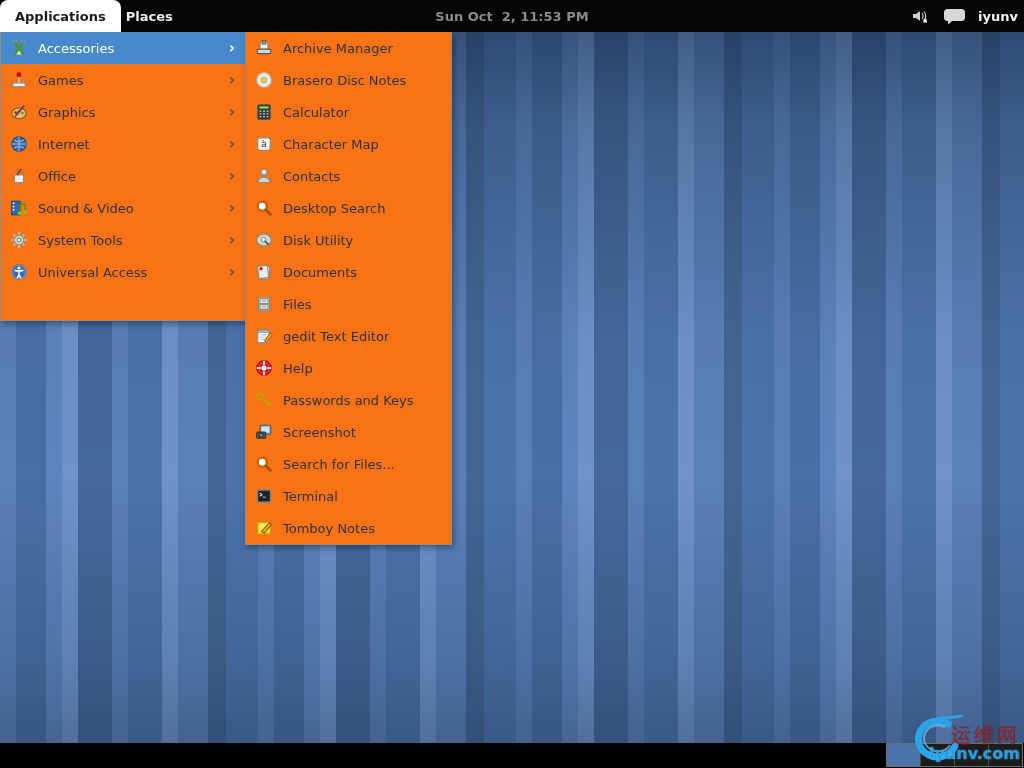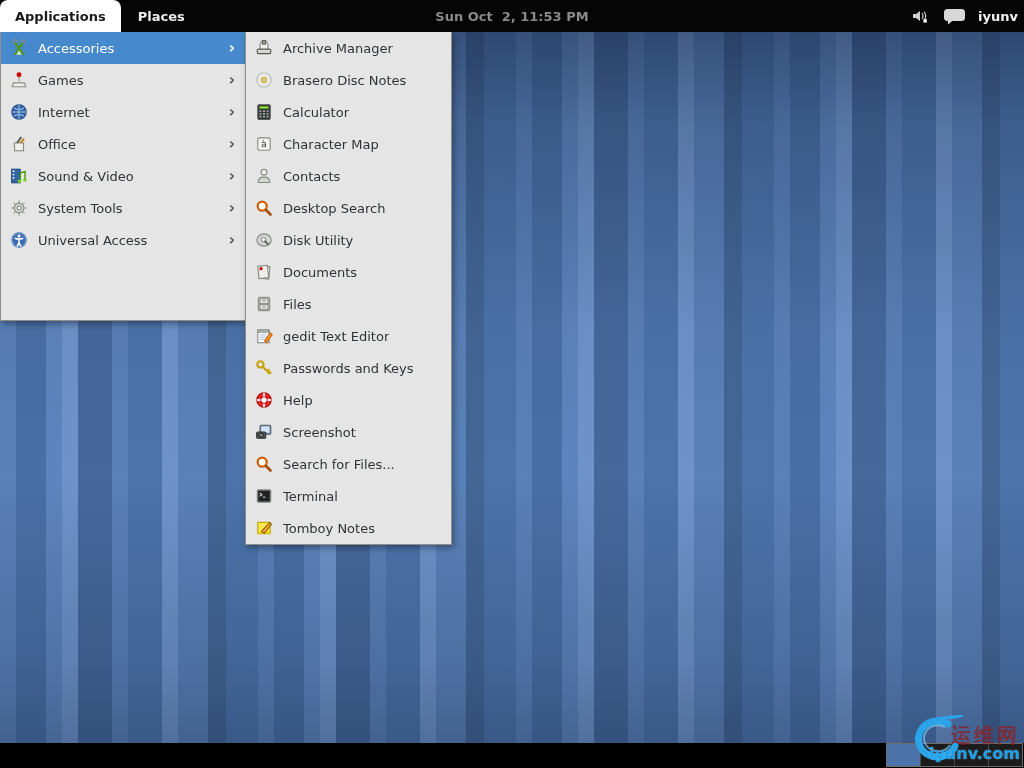--- a/index.html
+++ b/index.html
@@ -33,38 +33,38 @@
   .top-panel {
     position:absolute; left:0; top:0; width:1024px; height:32px;
     background:#050505; z-index:30; display:flex; align-items:stretch;
   }
   .apps-btn {
     display:flex; align-items:center; padding:0 15px;
     background:#ffffff; color:#1a1a1a; font-weight:bold;
     border-radius:8px 8px 0 0; cursor:default;
   }
   .places-btn {
-    display:flex; align-items:center; padding:0 17px;
+    display:flex; align-items:center; padding:0 5px;
     color:#ededed; font-weight:bold;
   }
   .panel-clock {
     position:absolute; left:50%; top:0; transform:translateX(-50%);
     height:32px; display:flex; align-items:center;
     color:#8a8a8a; font-weight:bold; white-space:pre;
   }
   .panel-right {
     position:absolute; right:6px; top:0; height:32px;
     display:flex; align-items:center; gap:12px;
   }
   .panel-icon { display:flex; align-items:center; }
   .user-label { color:#f2f2f2; font-weight:bold; }
 
   
   .menu-panel {
-    position:absolute; background:#e5e5e5; z-index:20;
+    position:absolute; background:#f97316; z-index:20;
     border:1px solid #8f8f8a; border-top:none;
     box-shadow:2px 3px 6px rgba(0,0,0,0.35);
   }
   .menu-categories { left:0; top:32px; width:246px; height:289px; }
   .menu-sub       { left:245px; top:32px; width:207px; height:513px; z-index:21; }
 
   .menu-item {
     height:32px; display:flex; align-items:center;
     padding:0 6px 0 9px; color:#2e3436; cursor:default;
   }
@@ -150,20 +150,33 @@
             <rect x="7.2" y="4.5" width="1.6" height="6" fill="#babdb6"></rect>
             <circle cx="8" cy="3.4" r="2.2" fill="#cc0000"></circle>
           </svg>
         </span>
     <span class="mi-label">Games</span>
     <span class="mi-chevron"></span>
   </div>
       <div class="menu-item">
     <span class="mi-icon">
           <svg viewBox="0 0 16 16">
+            <ellipse cx="8" cy="9.2" rx="6.4" ry="4.8" fill="#e9b96e" stroke="#8f5902"></ellipse>
+            <circle cx="5" cy="8.4" r="1.1" fill="#cc0000"></circle>
+            <circle cx="8" cy="7.4" r="1.1" fill="#3465a4"></circle>
+            <circle cx="11" cy="8.8" r="1.1" fill="#4e9a06"></circle>
+            <path d="M12.5 2.5 4.5 12" stroke="#5c3566" stroke-width="1.5"></path>
+          </svg>
+        </span>
+    <span class="mi-label">Graphics</span>
+    <span class="mi-chevron"></span>
+  </div>
+      <div class="menu-item">
+    <span class="mi-icon">
+          <svg viewBox="0 0 16 16">
             <circle cx="8" cy="8" r="6.4" fill="#3465a4" stroke="#204a87"></circle>
             <path d="M1.6 8h12.8 M8 1.6v12.8 M3.6 4.4c2.8 1.8 6 1.8 8.8 0 M3.6 11.6c2.8-1.8 6-1.8 8.8 0" stroke="#9fc2e8" fill="none" stroke-width="0.9"></path>
           </svg>
         </span>
     <span class="mi-label">Internet</span>
     <span class="mi-chevron"></span>
   </div>
       <div class="menu-item">
     <span class="mi-icon">
           <svg viewBox="0 0 16 16">
@@ -325,35 +338,35 @@
             <rect x="2.5" y="2.8" width="10" height="1.8" fill="#d3d7cf" stroke="#888a85"></rect>
             <path d="M4.2 7h6.6 M4.2 9h6.6 M4.2 11h4.6" stroke="#9db8d2" stroke-width="0.8"></path>
             <path d="M8.6 12.4 13.6 5.4l1.7 1.3-5 7z" fill="#fcaf3e" stroke="#ce5c00"></path>
           </svg>
         </span>
     <span class="mi-label">gedit Text Editor</span>
   </div>
       <div class="menu-item">
     <span class="mi-icon">
           <svg viewBox="0 0 16 16">
-            <circle cx="4.8" cy="4.8" r="2.8" fill="none" stroke="#c4a000" stroke-width="1.9"></circle>
-            <path d="M6.9 6.9 13.4 13.4 M11 11l1.8-1.8 M12.8 12.8l1.4-1.4" stroke="#c4a000" stroke-width="1.9"></path>
-          </svg>
-        </span>
-    <span class="mi-label">Passwords and Keys</span>
-  </div>
-      <div class="menu-item">
-    <span class="mi-icon">
-          <svg viewBox="0 0 16 16">
             <circle cx="8" cy="8" r="6.4" fill="#ef2929" stroke="#a40000"></circle>
             <circle cx="8" cy="8" r="2.9" fill="#ffffff" stroke="#a40000"></circle>
             <path d="M8 1.6v3.4 M8 11v3.4 M1.6 8h3.4 M11 8h3.4" stroke="#fbe3e3" stroke-width="1.7"></path>
           </svg>
         </span>
     <span class="mi-label">Help</span>
+  </div>
+      <div class="menu-item">
+    <span class="mi-icon">
+          <svg viewBox="0 0 16 16">
+            <circle cx="4.8" cy="4.8" r="2.8" fill="none" stroke="#c4a000" stroke-width="1.9"></circle>
+            <path d="M6.9 6.9 13.4 13.4 M11 11l1.8-1.8 M12.8 12.8l1.4-1.4" stroke="#c4a000" stroke-width="1.9"></path>
+          </svg>
+        </span>
+    <span class="mi-label">Passwords and Keys</span>
   </div>
       <div class="menu-item">
     <span class="mi-icon">
           <svg viewBox="0 0 16 16">
             <rect x="4.5" y="2" width="9.5" height="8" rx="1" fill="#729fcf" stroke="#555753"></rect>
             <rect x="5.6" y="3.1" width="7.3" height="5.4" fill="#d3e3f5"></rect>
             <rect x="1.5" y="8" width="8" height="5.6" rx="1" fill="#555753" stroke="#2e3436"></rect>
             <circle cx="5.5" cy="10.8" r="1.8" fill="#888a85" stroke="#2e3436"></circle>
           </svg>
         </span>

